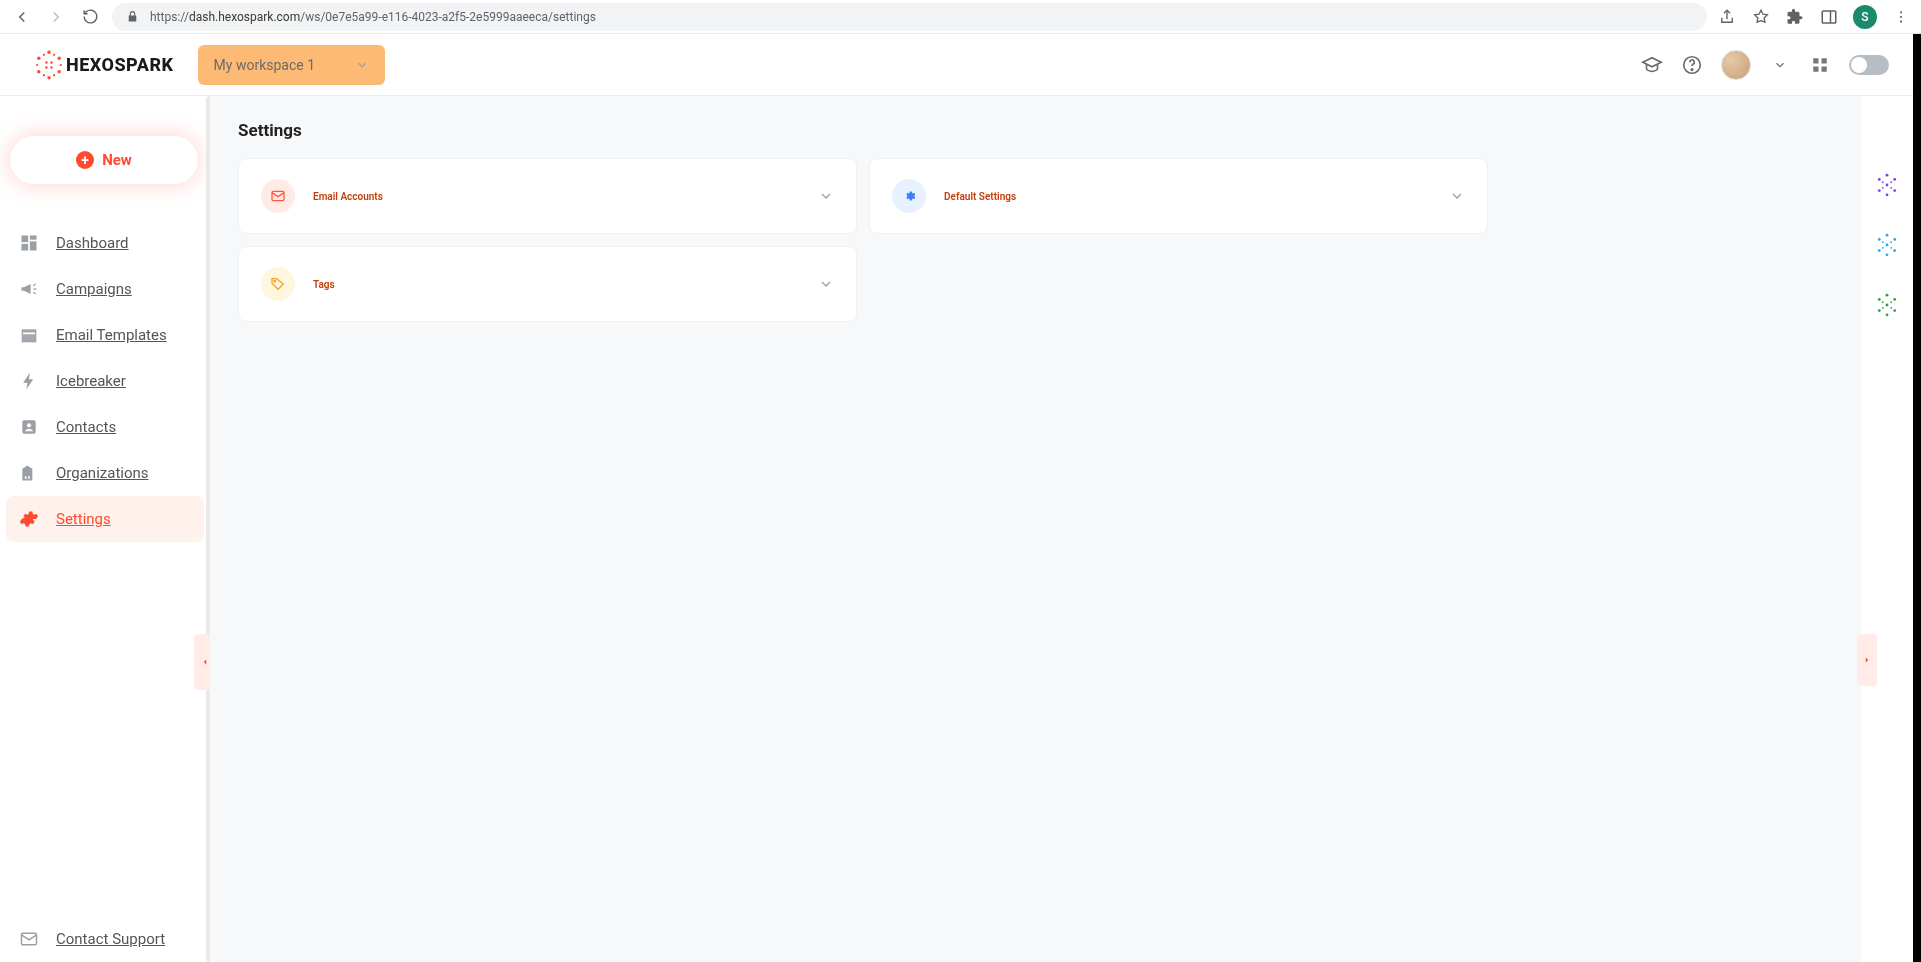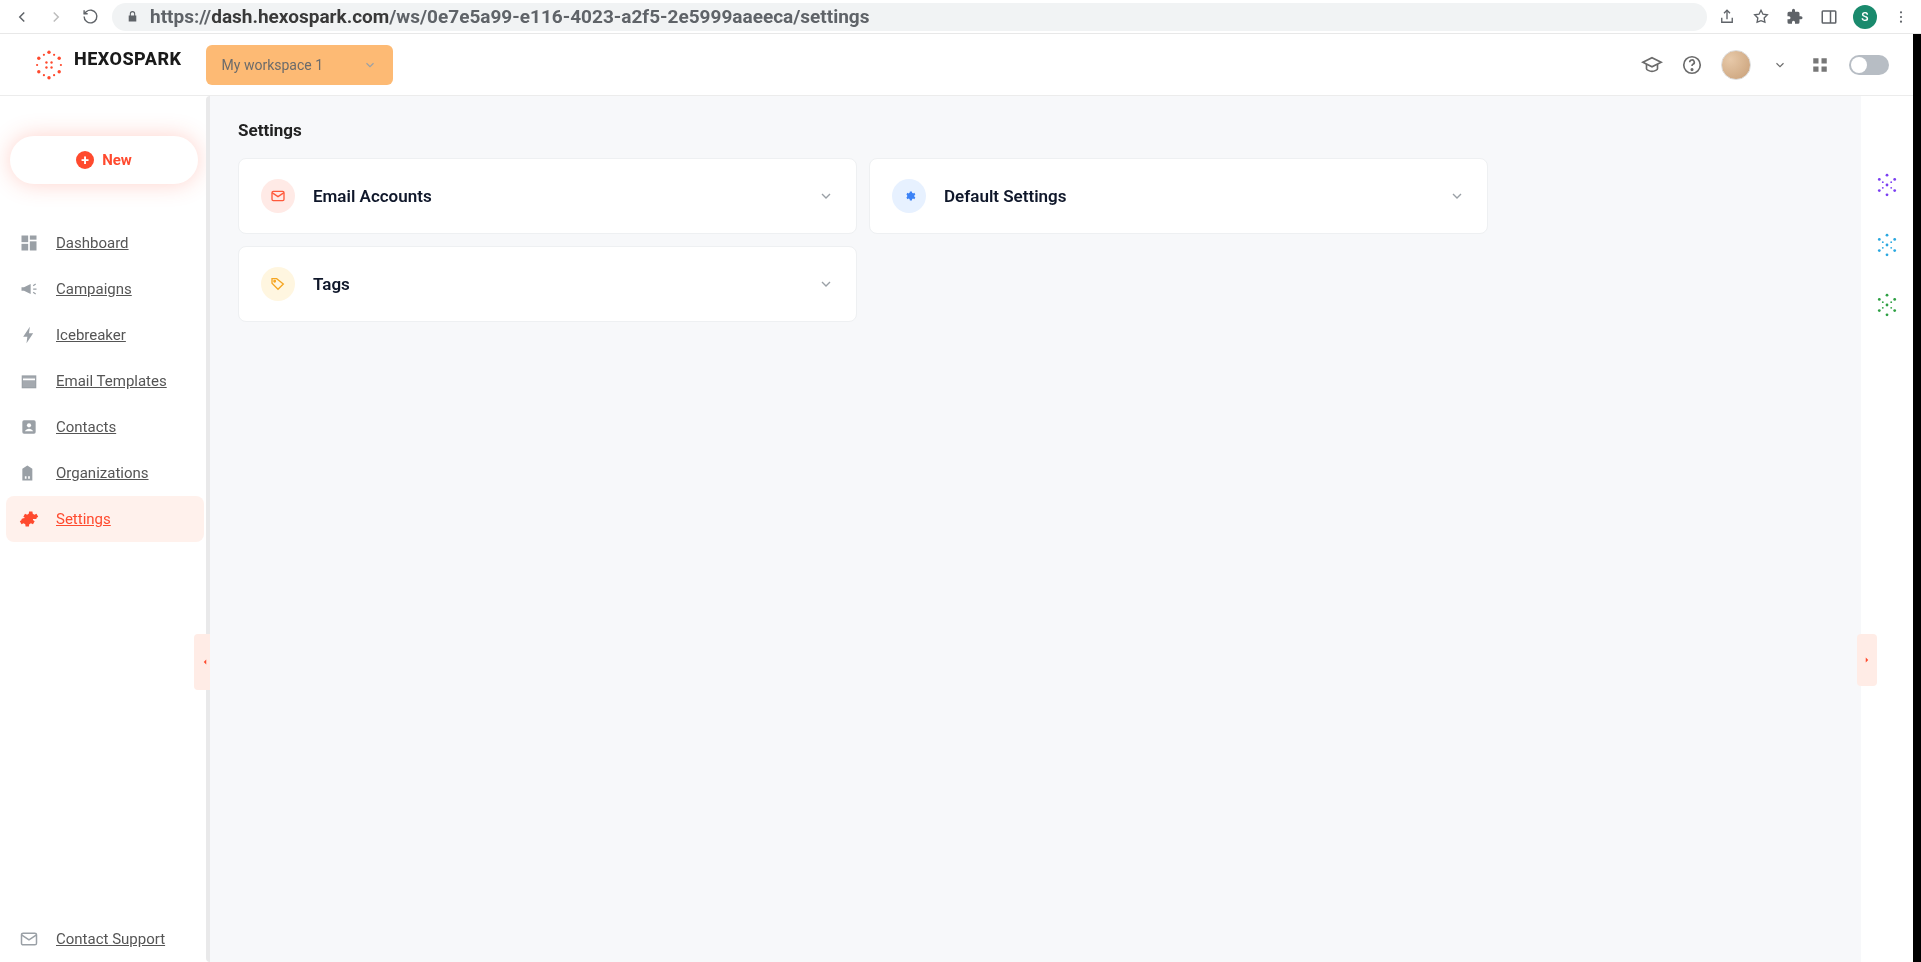--- a/index.html
+++ b/index.html
@@ -2,34 +2,34 @@
 <html><head>
 <meta charset="utf-8">
 <style>
 * { margin: 0; padding: 0; box-sizing: border-box; font-family: -apple-system, BlinkMacSystemFont, "Segoe UI", Roboto, Helvetica, Arial, sans-serif; }
 body { width: 1921px; height: 962px; overflow: hidden; background: #fff; }
 
 
 .browser-chrome { height: 34px; display: flex; align-items: center; background: #fff; border-bottom: 1px solid #e8e8e8; padding: 0 10px; gap: 10px; }
 .nav-btn { width: 24px; height: 24px; display: flex; align-items: center; justify-content: center; color: #5f6368; cursor: pointer; }
 .nav-btn.disabled { color: #bdbdbd; cursor: default; }
-.url-bar { flex: 1; height: 28px; background: #f1f3f4; border-radius: 14px; display: flex; align-items: center; padding: 0 14px; color: #5f6368; font-size: 19px; gap: 10px; font-weight: bold; }
+.url-bar { flex: 1; height: 28px; background: #f1f3f4; border-radius: 14px; display: flex; align-items: center; padding: 0 14px; color: #5f6368; font-size: 12px; gap: 10px; }
 .url-bar .lock { width: 14px; height: 14px; }
 .url-text { color: #393939; }
 .url-text .grey { color: #5f6368; }
 .chrome-right { display: flex; align-items: center; gap: 14px; color: #5f6368; }
 .chrome-ic { width: 20px; height: 20px; display: flex; align-items: center; justify-content: center; }
 .profile-circle { width: 24px; height: 24px; border-radius: 50%; background: #1a8a6d; color: #fff; display: flex; align-items: center; justify-content: center; font-size: 12px; font-weight: 500; }
 
 
 .app { display: flex; flex-direction: column; height: calc(962px - 34px); border-right: 8px solid #000; }
 
 
 .top-header { height: 62px; border-bottom: 1px solid #ececec; display: flex; align-items: center; padding: 0 24px 0 32px; gap: 24px; background: #fff; }
-.logo-block { display: flex; gap: 8px; }
+.logo-block { display: flex; align-items: center; }
 .logo-text { font-size: 18px; font-weight: 800; letter-spacing: 0.5px; color: #1a1a1a; }
 .workspace-select { background: #fdba74; border-radius: 6px; height: 40px; padding: 0 16px; display: flex; align-items: center; gap: 40px; color: #6b6b6b; font-size: 14px; cursor: pointer; }
 .header-spacer { flex: 1; }
 .header-right { display: flex; align-items: center; gap: 18px; color: #6b6b6b; }
 .hdr-ic { width: 22px; height: 22px; display:flex; align-items:center; justify-content:center; cursor:pointer; }
 .avatar { width: 30px; height: 30px; border-radius: 50%; background: radial-gradient(circle at 30% 30%, #e7c9a9, #c89f77); border: 1px solid #ddd; }
 .grid-apps { width: 18px; height: 18px; }
 .toggle { width: 40px; height: 20px; border-radius: 10px; background: #b7bdc4; position: relative; cursor:pointer; }
 .toggle::after { content: ""; position: absolute; left: 2px; top: 2px; width: 16px; height: 16px; border-radius: 50%; background: #fff; }
 
@@ -51,21 +51,21 @@
 
 
 .main { flex: 1; background: #f7f8fa; padding: 24px 28px; overflow: auto; position: relative; }
 .page-title { font-size: 17px; font-weight: 700; color: #222; margin-bottom: 18px; }
 .cards-grid { display: grid; grid-template-columns: 1fr 1fr; gap: 12px; max-width: 1250px; }
 .card { background: #fff; border: 1px solid #eef0f2; border-radius: 8px; padding: 20px 22px; display: flex; align-items: center; gap: 18px; cursor: pointer; }
 .card-ic { width: 34px; height: 34px; border-radius: 50%; display:flex; align-items:center; justify-content:center; }
 .card-ic.red { background: #ffeae6; color: #ff5a3c; }
 .card-ic.blue { background: #e7f1ff; color: #3b82f6; }
 .card-ic.yellow { background: #fff6e0; color: #f5a623; }
-.card-title { font-size: 17px; font-weight: 600; color: #0f172a; }
+.card-title { font-size: 10px; font-weight: 600; color: #c2410c; }
 .card-chevron { margin-left: auto; color: #9aa0a6; }
 
 
 .right-rail { width: 52px; background: #fff; display: flex; flex-direction: column; align-items: center; padding-top: 74px; gap: 30px; position: relative; }
 .rail-ic { width: 30px; height: 30px; display:flex; align-items:center; justify-content:center; cursor:pointer; }
 .expand-handle { position: absolute; left: -4px; top: 538px; width: 20px; height: 52px; background: #ffece6; border-radius: 4px; display: flex; align-items: center; justify-content: center; color: #ff4a2e; cursor:pointer; }
 
 svg { display: block; }
 </style>
 </head>
@@ -224,33 +224,33 @@
             <svg width="20" height="20" viewBox="0 0 24 24" fill="currentColor">
                 <path d="M3 10v4h3l8 4V6l-8 4H3z"></path>
                 <path d="M17 8l3-2M17 12h4M17 16l3 2" stroke="currentColor" stroke-width="1.5" fill="none"></path>
               </svg>
           </span>
           <span>Campaigns</span>
         </div>
         <div class="nav-item">
           <span class="nav-ic">
             <svg width="20" height="20" viewBox="0 0 24 24" fill="currentColor">
-                <path d="M13 2L5 14h5l-1 8 8-12h-5l1-8z"></path>
-              </svg>
-          </span>
-          <span>Icebreaker</span>
-        </div>
-        <div class="nav-item">
-          <span class="nav-ic">
-            <svg width="20" height="20" viewBox="0 0 24 24" fill="currentColor">
                 <path d="M4 6h16v3H4zM4 11h16v9H4z" opacity="0.9"></path>
                 <rect x="4" y="6" width="16" height="14" fill="none" stroke="currentColor" stroke-width="1.5"></rect>
               </svg>
           </span>
           <span>Email Templates</span>
+        </div>
+        <div class="nav-item">
+          <span class="nav-ic">
+            <svg width="20" height="20" viewBox="0 0 24 24" fill="currentColor">
+                <path d="M13 2L5 14h5l-1 8 8-12h-5l1-8z"></path>
+              </svg>
+          </span>
+          <span>Icebreaker</span>
         </div>
         <div class="nav-item">
           <span class="nav-ic">
             <svg width="20" height="20" viewBox="0 0 24 24" fill="currentColor">
                 <rect x="4" y="4" width="16" height="16" rx="2"></rect>
                 <circle cx="12" cy="10" r="2.5" fill="#fff"></circle>
                 <path d="M7 17c1-2 3-3 5-3s4 1 5 3" fill="#fff"></path>
               </svg>
           </span>
           <span>Contacts</span>

